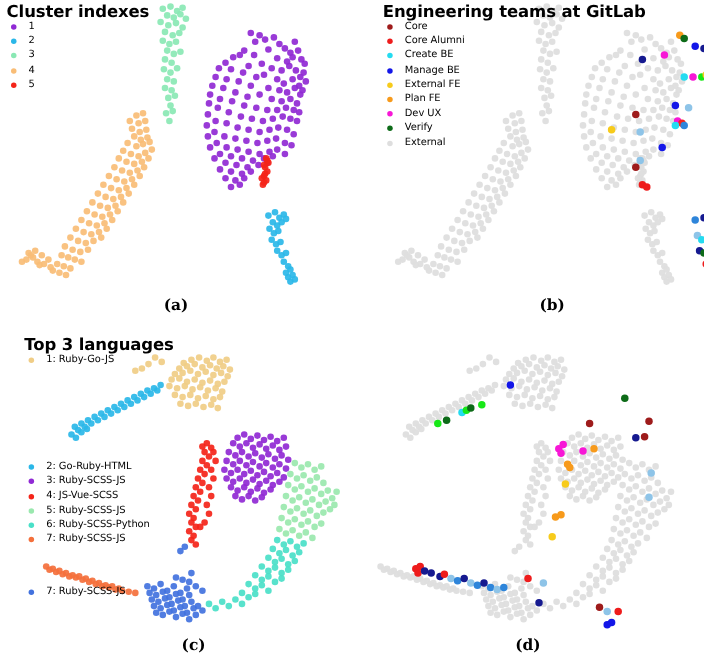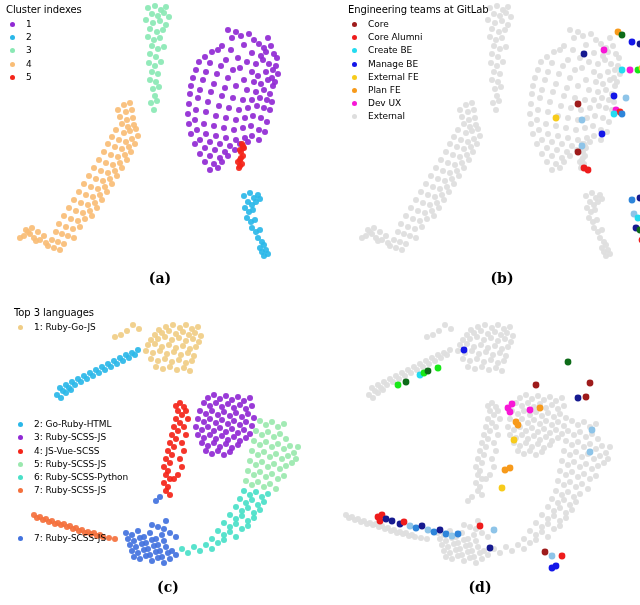--- a/index.html
+++ b/index.html
@@ -19,21 +19,21 @@
     width: 640px;
     height: 605px;
   }
   .panel {
     position: absolute;
     width: 320px;
     height: 302px;
   }
   #panel-a { left: 0;   top: 0; }
   #panel-b { left: 320px; top: 0; margin-left: 22px; }
-  #panel-c { left: 8px;   top: 303px; }
+  #panel-c { left: 16px;   top: 303px; }
   #panel-d { left: 320px; top: 303px; }
 
   .plot-area {
     position: absolute;
     left: 0;
     top: 0;
     width: 320px;
     height: 272px;
   }
   .plot-area svg {
@@ -42,22 +42,22 @@
     height: 272px;
   }
 
   .legend {
     position: absolute;
     left: 6px;
     top: 4px;
     pointer-events: none;
   }
   .legend-title {
-    font-size: 10px;
-    font-weight: normal;
+    font-size: 15px;
+    font-weight: bold;
     letter-spacing: -0.1px;
     line-height: 12px;
     white-space: nowrap;
     margin-bottom: 2px;
   }
   .legend-row {
     display: flex;
     align-items: center;
     height: 13.2px;
     white-space: nowrap;
@@ -830,20 +830,26 @@
             <span class="legend-swatch">
               <i style="background: rgb(247, 154, 27);"></i>
             </span>
             <span class="legend-label">Plan FE</span>
           </div>
           <div class="legend-row">
             <span class="legend-swatch">
               <i style="background: rgb(247, 23, 214);"></i>
             </span>
             <span class="legend-label">Dev UX</span>
+          </div>
+          <div class="legend-row">
+            <span class="legend-swatch">
+              <i style="background: rgb(13, 107, 24);"></i>
+            </span>
+            <span class="legend-label">Verify</span>
           </div>
           <div class="legend-row">
             <span class="legend-swatch">
               <i style="background: rgb(222, 222, 222);"></i>
             </span>
             <span class="legend-label">External</span>
           </div>
         </div>
     </div>
     <div class="panel-caption">(b)</div>

